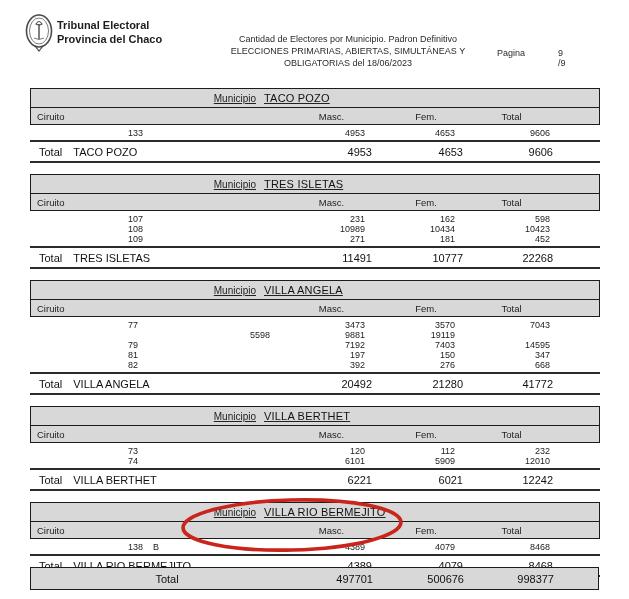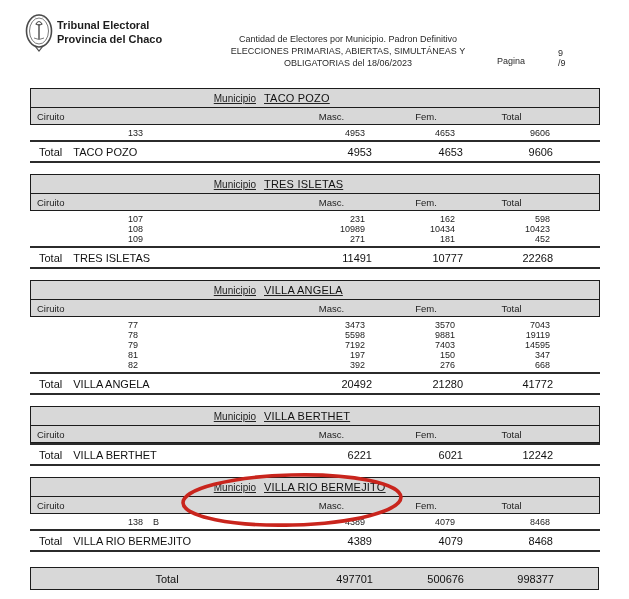--- a/index.html
+++ b/index.html
@@ -4,21 +4,21 @@
 <style>
   html,body{margin:0;padding:0;}
   body{
     width:629px;height:599px;background:#ffffff;position:relative;
     font-family:"Liberation Sans", sans-serif;color:#222;overflow:hidden;
   }
   .page-header{position:absolute;top:0;left:0;width:516px;height:80px;}
   .logo{position:absolute;left:24px;top:12px;width:30px;height:42px;}
   .org-block{position:absolute;left:57px;top:18px;font-weight:bold;font-size:11px;line-height:14px;color:#1d1d1d;}
   .doc-title{position:absolute;left:192px;top:33px;width:312px;text-align:center;font-size:9px;line-height:12px;color:#2a2a2a;}
-  .page-label{position:absolute;left:497px;top:56px;font-size:9px;color:#2a2a2a;}
+  .page-label{position:absolute;left:497px;top:48px;font-size:9px;color:#2a2a2a;}
   .page-number{position:absolute;left:558px;top:48px;font-size:9px;color:#2a2a2a;}
 
   .tables{position:absolute;left:30px;top:88px;width:570px;}
 
   .muni{margin-bottom:11px;}
   .muni-head{background:#d8d8d8;border:1px solid #1c1c1c;position:relative;}
   .muni-title-row{height:18px;display:flex;align-items:center;text-decoration:underline;}
   .muni-label{display:inline-block;width:225px;text-align:right;font-size:10px;color:#1d1d1d;}
   .muni-name{margin-left:8px;font-size:11px;letter-spacing:.2px;color:#111;}
   .cols-row{height:16px;border-top:1px solid #1c1c1c;display:grid;
@@ -165,21 +165,20 @@
       </div>
     </div>
     <div class="rows">
         <div class="row">
           <span class="circuit">77</span>
           <span class="num">3473</span>
           <span class="num">3570</span>
           <span class="num">7043</span>
         </div>
         <div class="row">
-          <span class="circuit">78</span>
           <span class="num">5598</span>
           <span class="num">9881</span>
           <span class="num">19119</span>
         </div>
         <div class="row">
           <span class="circuit">79</span>
           <span class="num">7192</span>
           <span class="num">7403</span>
           <span class="num">14595</span>
         </div>
@@ -213,20 +212,34 @@
         <span class="muni-label">Municipio</span>
         <span class="muni-name">VILLA BERTHET</span>
       </div>
       <div class="cols-row">
         <span class="c1">Ciruito</span>
         <span class="c2">Masc.</span>
         <span class="c3">Fem.</span>
         <span class="c4">Total</span>
       </div>
     </div>
+    <div class="rows">
+        <div class="row">
+          <span class="circuit">73</span>
+          <span class="num">120</span>
+          <span class="num">112</span>
+          <span class="num">232</span>
+        </div>
+        <div class="row">
+          <span class="circuit">74</span>
+          <span class="num">6101</span>
+          <span class="num">5909</span>
+          <span class="num">12010</span>
+        </div>
+      </div>
     <div class="muni-total">
       <span class="tl">
         <span>Total</span>
         <span>VILLA BERTHET</span>
       </span>
       <span class="num">6221</span>
       <span class="num">6021</span>
       <span class="num">12242</span>
     </div>
   </section>

